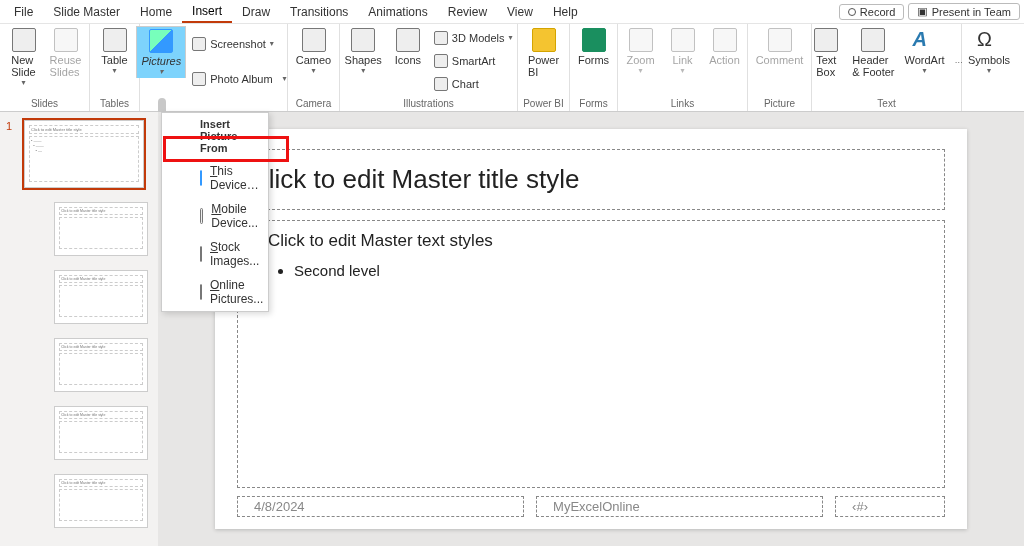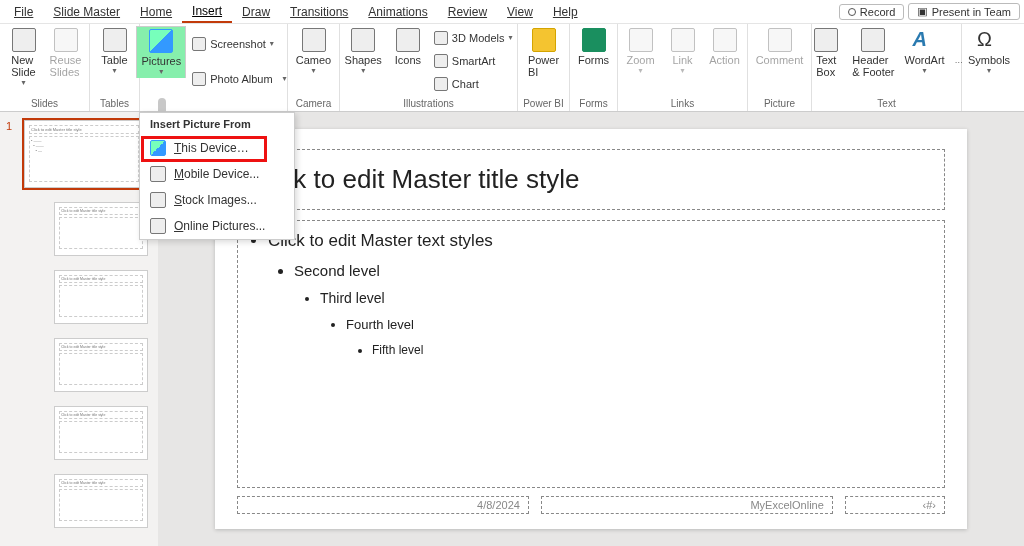--- a/index.html
+++ b/index.html
@@ -1,41 +1,41 @@
 <!DOCTYPE html>
 <html><head>
 <meta charset="utf-8">
 <style>
 * { margin: 0; padding: 0; box-sizing: border-box; font-family: "Segoe UI", Arial, sans-serif; }
 body { width: 1024px; height: 546px; background: #f8f7f6; overflow: hidden; font-size: 12px; color: #333; }
 
 
 .menubar { display: flex; align-items: center; height: 24px; background: #fff; border-bottom: 1px solid #e5e5e5; padding: 0 4px; font-size: 12px; }
-.menubar .menu-item { padding: 3px 10px; cursor: default; text-decoration: underline; }
+.menubar .menu-item { padding: 3px 10px; cursor: default; }
 .menubar .menu-item.active { border-bottom: 2px solid #c23a0a; color: #000; font-weight: 500; }
 .menubar .spacer { flex: 1; }
 .menubar .right-btn { border: 1px solid #bbb; border-radius: 3px; padding: 1px 8px; margin-left: 4px; font-size: 11px; display: flex; align-items: center; gap: 4px; }
 .rec-dot { width: 8px; height: 8px; border-radius: 50%; border: 1.5px solid #555; display: inline-block; }
 
 
 .ribbon { display: flex; background: #fff; height: 88px; border-bottom: 1px solid #ccc; }
 .ribbon-group { display: flex; flex-direction: column; align-items: center; border-right: 1px solid #e0e0e0; padding: 2px 4px 0 4px; position: relative; }
 .ribbon-group .group-body { display: flex; flex: 1; align-items: flex-start; gap: 2px; }
 .ribbon-group .group-label { font-size: 10px; color: #666; margin-top: auto; padding-bottom: 2px; text-align: center; }
 .rb-btn { display: flex; flex-direction: column; align-items: center; justify-content: flex-start; padding: 2px 4px; min-width: 40px; cursor: default; }
 .rb-btn .icon { width: 24px; height: 24px; margin-bottom: 2px; }
 .rb-btn .lbl { font-size: 11px; line-height: 12px; text-align: left; }
 .rb-btn.disabled { opacity: 0.45; }
 .rb-small-row { display: flex; align-items: center; font-size: 11px; padding: 1px 4px; gap: 4px; white-space: nowrap; text-align: center; }
 .rb-small-row .mini-icon { width: 14px; height: 14px; }
 .rb-stack { display: flex; flex-direction: column; justify-content: space-around; height: 70px; }
-.pictures-open { background: #86efac; border: 1px solid #ccc; border-bottom: none; }
-
-
-.dropdown { position: absolute; top: 112px; left: 139px; width: 156px; background: #fff; border: 1px solid #ccc; box-shadow: 2px 2px 6px rgba(0,0,0,0.15); z-index: 20; font-size: 12px; }
+.pictures-open { background: #7dd3fc; border: 1px solid #ccc; border-bottom: none; font-style: italic; }
+
+
+.dropdown { position: absolute; top: 112px; left: 161px; width: 108px; background: #fff; border: 1px solid #ccc; box-shadow: 2px 2px 6px rgba(0,0,0,0.15); z-index: 20; font-size: 12px; padding-left: 28px; }
 .dropdown .dd-header { padding: 5px 10px; font-weight: 600; font-size: 11px; color: #333; }
 .dropdown .dd-item { display: flex; align-items: center; gap: 8px; padding: 5px 10px; }
 .dropdown .dd-item .dd-icon { width: 16px; height: 16px; }
 .dropdown .dd-highlight { position: absolute; border: 3px solid #e11; left: 1px; top: 23px; width: 126px; height: 26px; pointer-events: none; }
 .underline-first::first-letter { text-decoration: underline; }
 
 
 .main { display: flex; height: calc(546px - 112px); }
 .thumbs { width: 158px; background: #f3f2f1; overflow: hidden; padding: 8px 4px; position: relative; }
 .thumb-num { position: absolute; left: 6px; top: 8px; font-size: 11px; color: #c23a0a; }
@@ -50,21 +50,21 @@
 .editor { flex: 1; background: #e7e6e5; display: flex; align-items: center; justify-content: center; position: relative; }
 .slide { background: #fff; width: 752px; height: 400px; box-shadow: 0 1px 4px rgba(0,0,0,0.2); position: relative; padding: 20px 22px; }
 .ph-title { border: 1px dashed #888; padding: 14px 12px; font-size: 26px; font-weight: 500; color: #222; margin-bottom: 10px; font-family: "Segoe UI Variable", "Segoe UI", sans-serif; }
 .ph-body { border: 1px dashed #888; padding: 10px 12px; height: 268px; font-size: 17px; color: #222; }
 .ph-body ul { list-style: disc; padding-left: 18px; }
 .ph-body ul ul { list-style: disc; padding-left: 26px; font-size: 15px; margin-top: 11px; }
 .ph-body ul ul ul { font-size: 14px; }
 .ph-body ul ul ul ul { font-size: 13px; }
 .ph-body ul ul ul ul ul { font-size: 12px; }
 .ph-footer { display: flex; justify-content: space-between; gap: 12px; margin-top: 8px; }
-.ph-footer .fbox { border: 1px dashed #888; flex: 1; text-align: right; font-size: 11px; color: #888; padding: 2px 8px; }
+.ph-footer .fbox { border: 1px dashed #888; flex: 1; text-align: left; font-size: 13px; color: #888; padding: 2px 16px; }
 
 
 .ic { display: inline-block; border: 1.5px solid #777; border-radius: 2px; }
 .ic.pic { background: linear-gradient(135deg,#7fb 50%,#39f 50%); border-color:#39f; }
 .ic.gray { background: #eee; }
 .chev { font-size: 8px; color: #666; }
 </style>
 </head>
 <body>
 
@@ -322,31 +322,20 @@
   </div>
   <div class="thumb-scroll"></div>
   <div class="editor">
     <div class="slide">
       <div class="ph-title">Click to edit Master title style</div>
       <div class="ph-body">
         <ul>
           <li><span>Click to edit Master text styles</span>
             <ul>
                 <li><span>Second level</span>
-              <ul>
-                    <li><span>Third level</span>
-                <ul>
-                        <li><span>Fourth level</span>
-                  <ul>
-                            <li><span>Fifth level</span></li>
-                          </ul>
-                </li>
-                      </ul>
-              </li>
-                  </ul>
             </li>
               </ul>
           </li>
         </ul>
       </div>
       <div class="ph-footer">
         <div class="fbox">4/8/2024</div>
         <div class="fbox">MyExcelOnline</div>
         <div class="fbox" style="flex:0.3">‹#›</div>
       </div>

